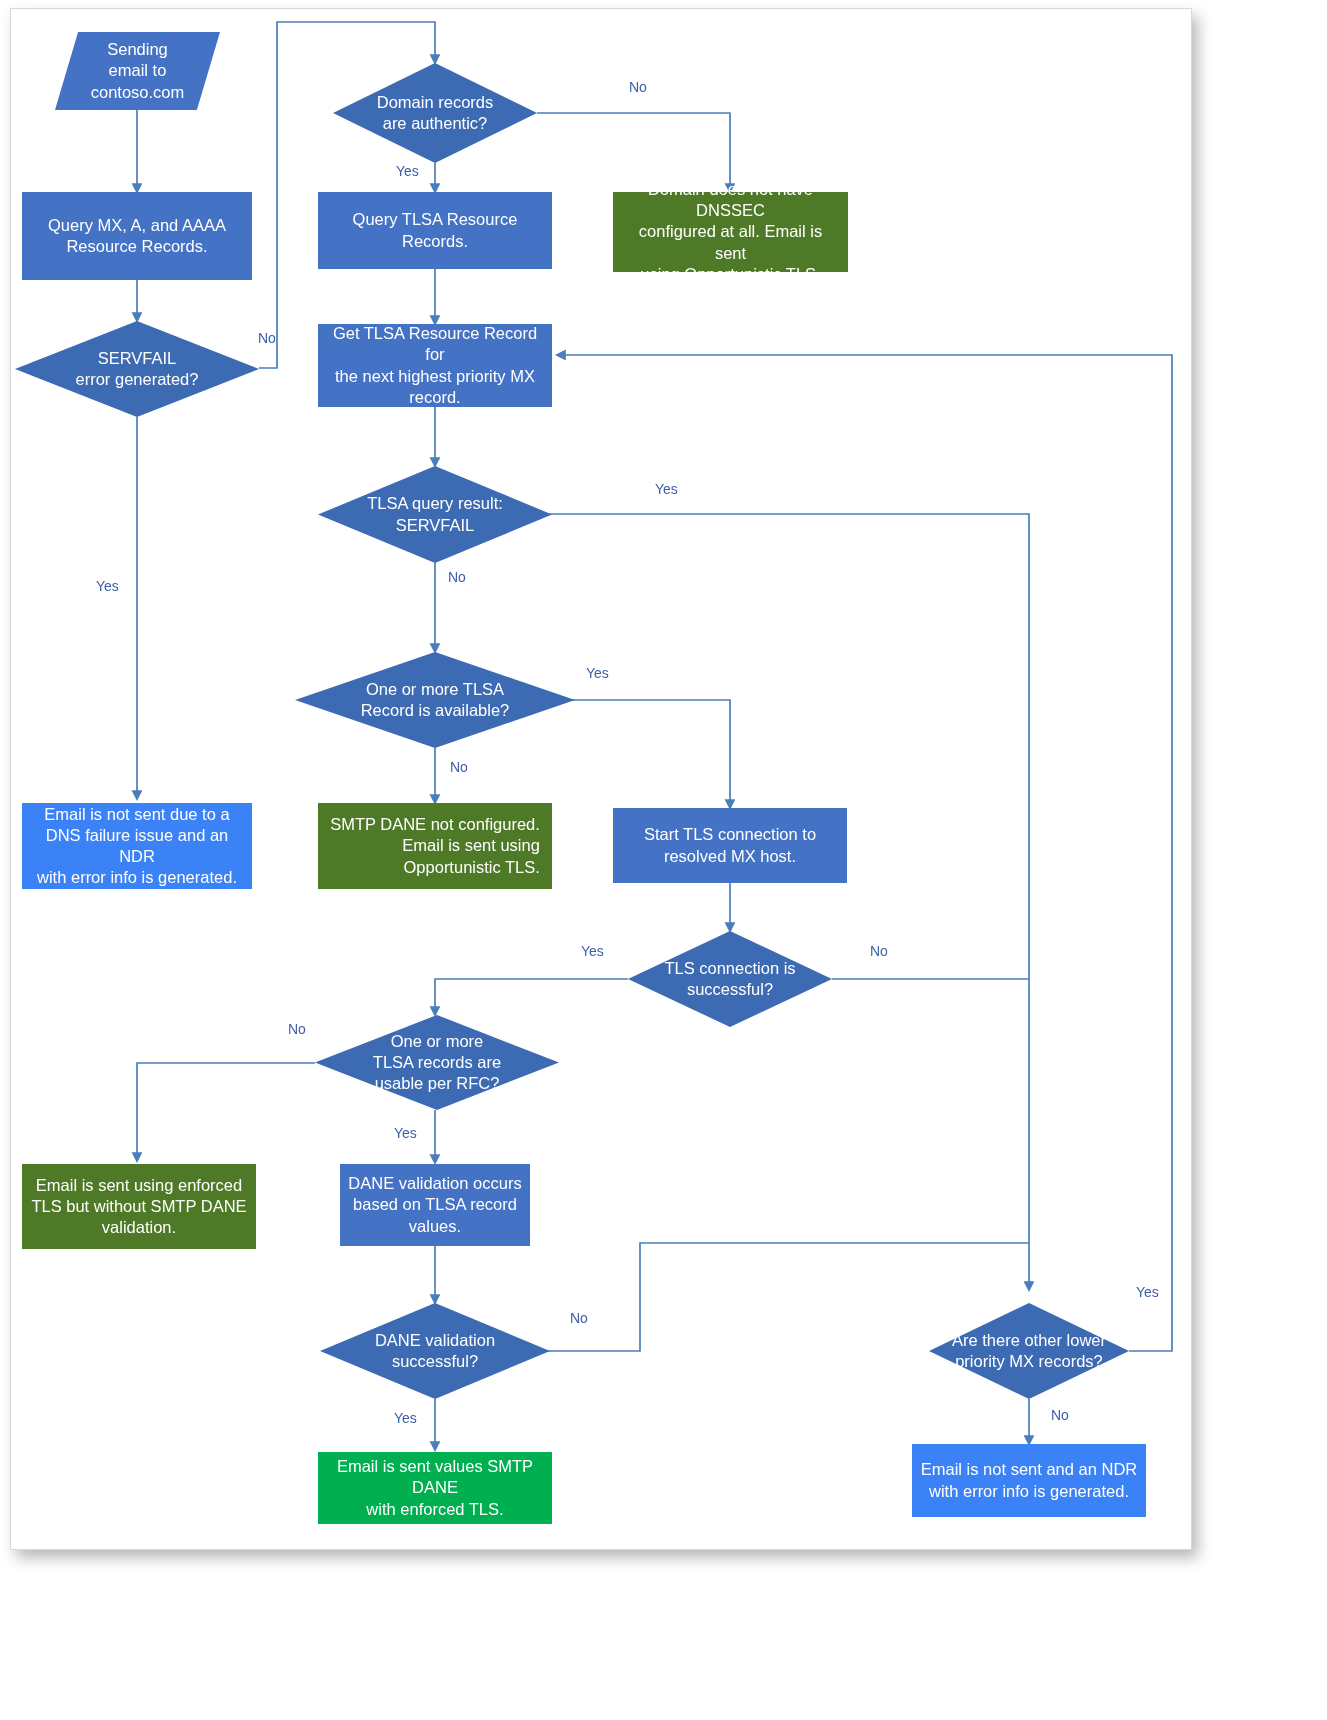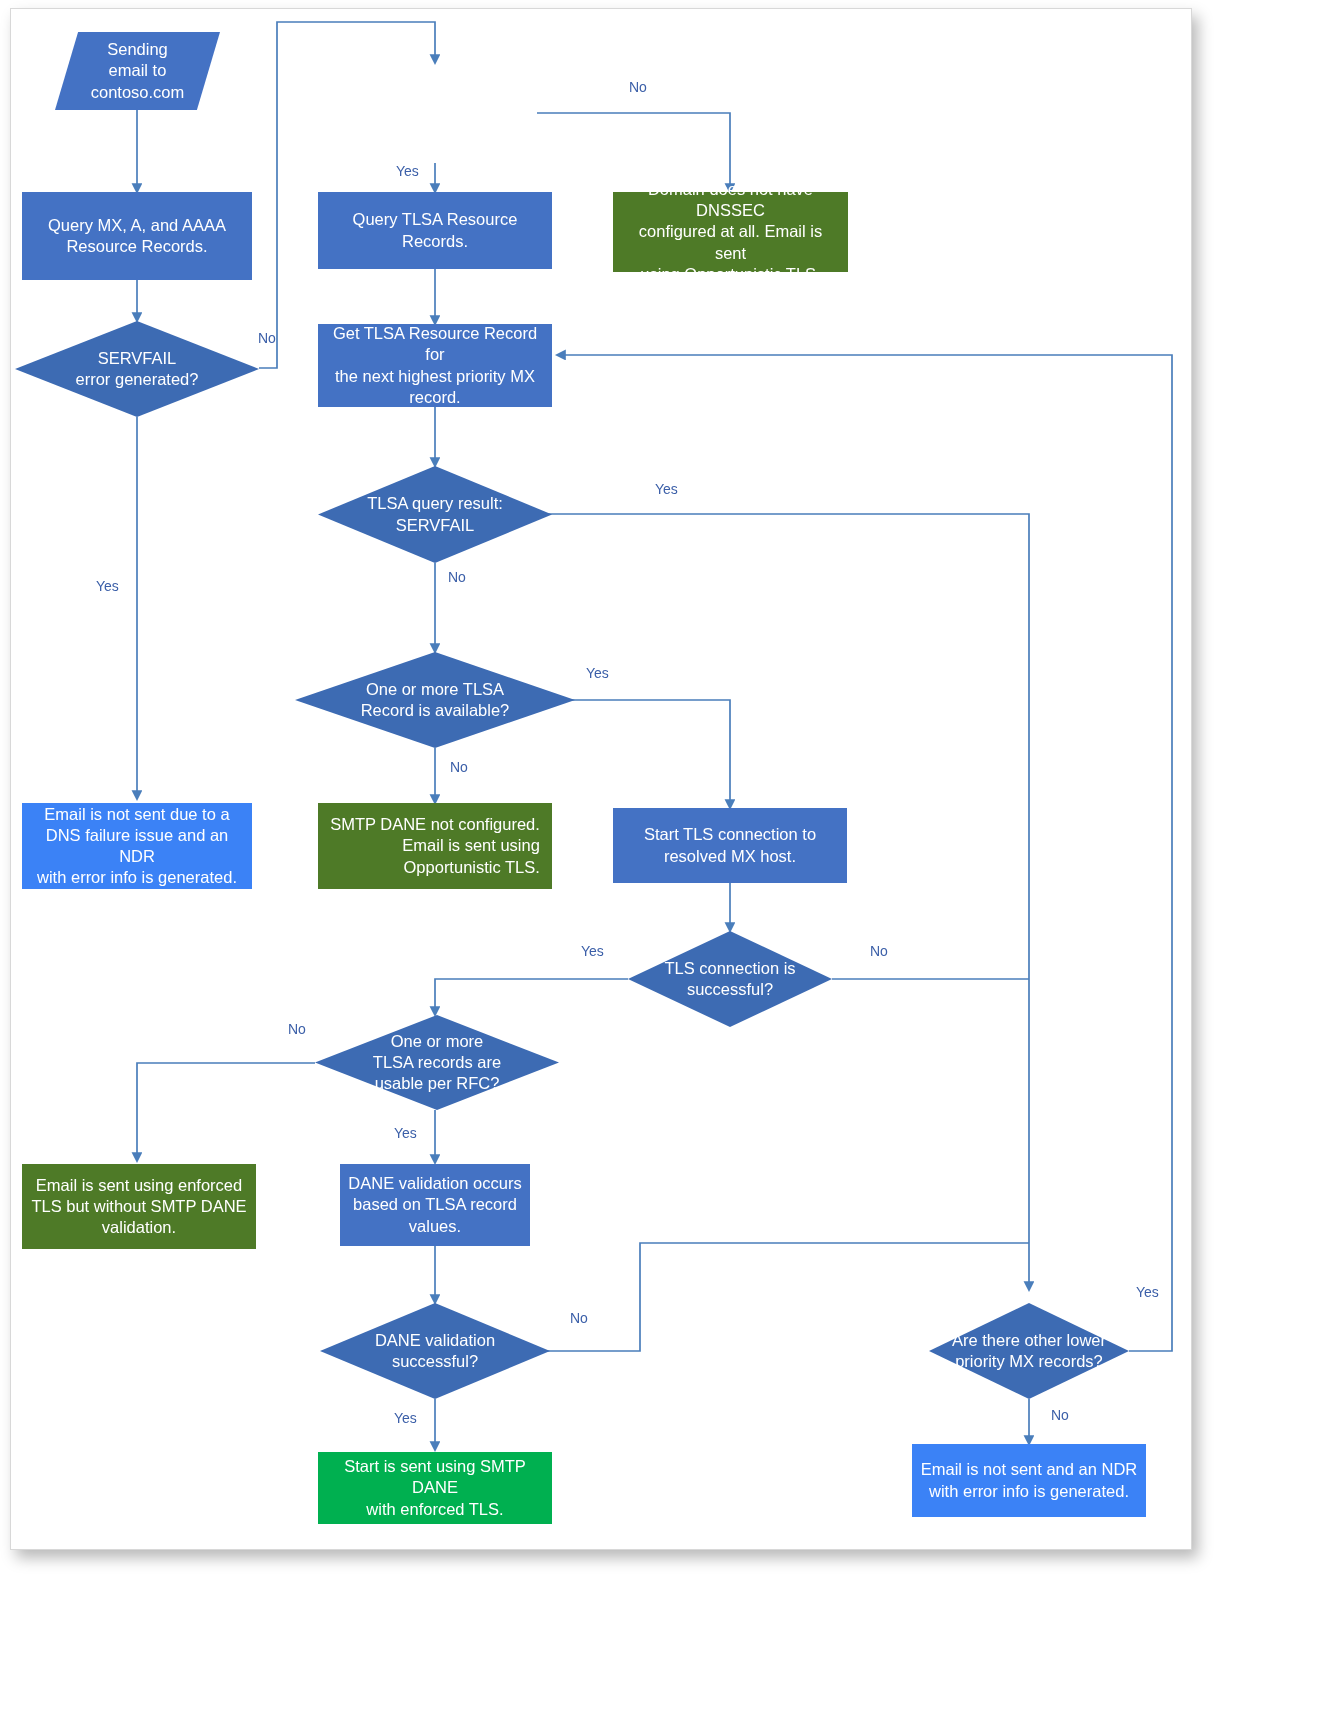--- a/index.html
+++ b/index.html
@@ -158,20 +158,25 @@
     <div class="node decision" style="left:15px; top:321px; width:244px; height:96px;">
       <span class="dia-shape"></span>
       <span class="dia-text">SERVFAIL
 error generated?</span>
     </div>
 
     <div class="node red" style="left:22px; top:803px; width:230px; height:86px;">Email is not sent due to a
 DNS failure issue and an NDR
 with error info is generated.</div>
 
+    <div class="node decision" style="left:333px; top:63px; width:204px; height:100px;">
+      <span class="dia-shape"></span>
+      <span class="dia-text">Domain records
+are authentic?</span>
+    </div>
 
     <div class="node process" style="left:318px; top:192px; width:234px; height:77px;">Query TLSA Resource Records.</div>
 
     <div class="node green" style="left:613px; top:192px; width:235px; height:80px;">Domain does not have DNSSEC
 configured at all. Email is sent
 using Opportunistic TLS.</div>
 
     <div class="node process" style="left:318px; top:324px; width:234px; height:83px;">Get TLSA Resource Record for
 the next highest priority MX
 record.</div>
@@ -215,21 +220,21 @@
     <div class="node process" style="left:340px; top:1164px; width:190px; height:82px;">DANE validation occurs
 based on TLSA record
 values.</div>
 
     <div class="node decision" style="left:320px; top:1303px; width:230px; height:96px;">
       <span class="dia-shape"></span>
       <span class="dia-text">DANE validation
 successful?</span>
     </div>
 
-    <div class="node brightgreen" style="left:318px; top:1452px; width:234px; height:72px;">Start is sent using SMTP DANE
+    <div class="node brightgreen" style="left:318px; top:1452px; width:234px; height:72px;">Email is sent values SMTP DANE
 with enforced TLS.</div>
 
     <div class="node decision" style="left:929px; top:1303px; width:200px; height:96px;">
       <span class="dia-shape"></span>
       <span class="dia-text">Are there other lower
 priority MX records?</span>
     </div>
 
     <div class="node red" style="left:912px; top:1444px; width:234px; height:73px;">Email is not sent and an NDR
 with error info is generated.</div>

